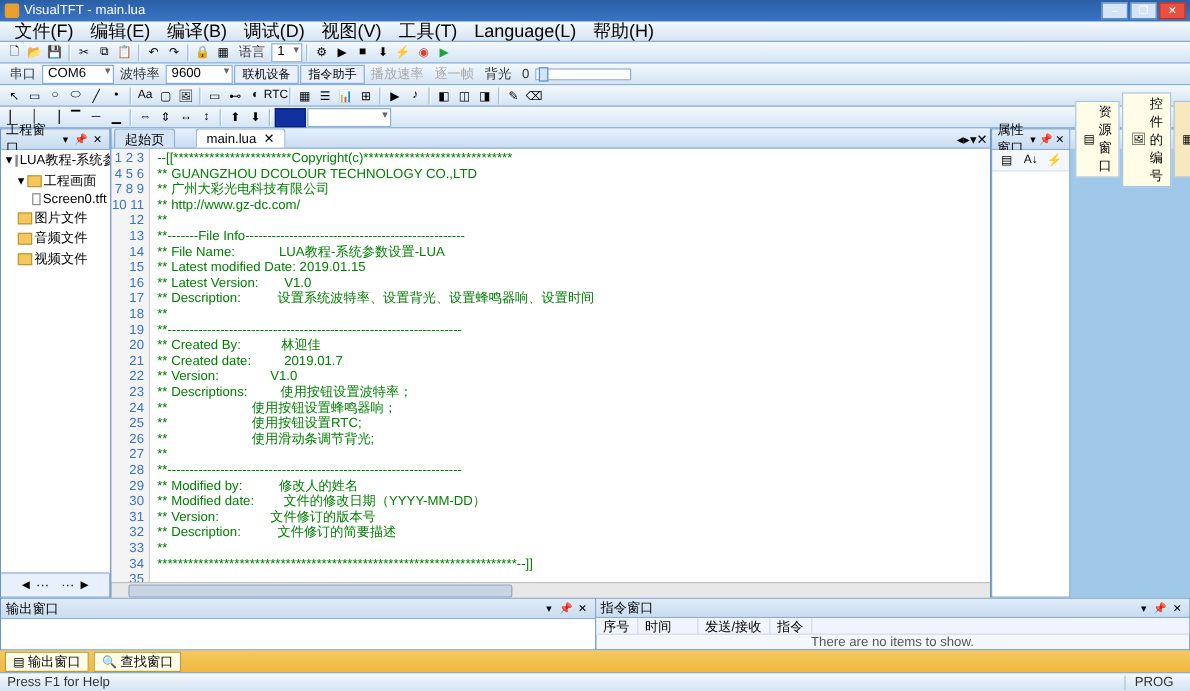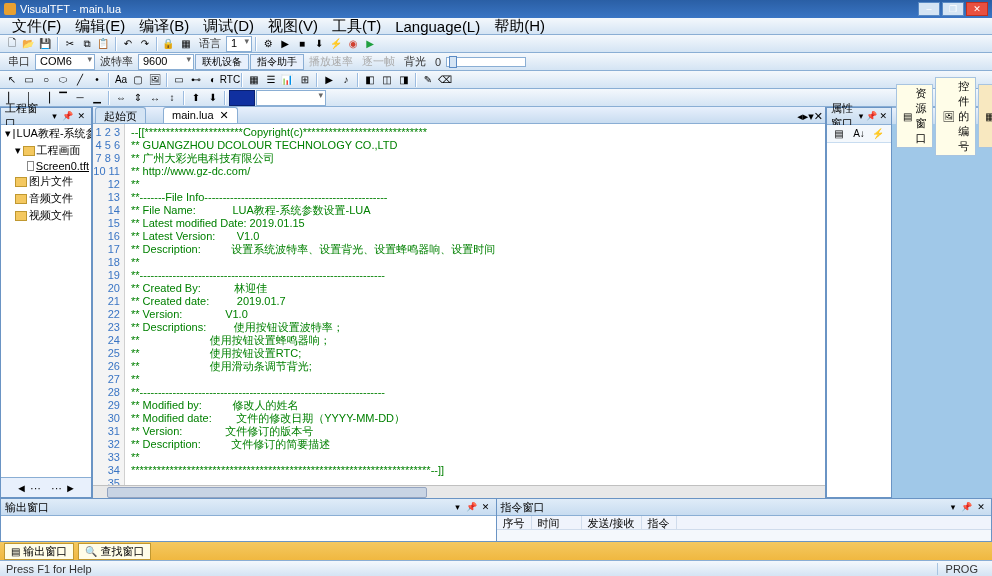--- a/index.html
+++ b/index.html
@@ -23,21 +23,21 @@
 .iconbar { height: 18px; background: linear-gradient(#f4f8fc,#d4e4f4); border-bottom: 1px solid #8aaed4; display: flex; align-items: center; padding: 0 4px; gap: 1px; }
 .main { flex: 1; display: flex; min-height: 0; }
 .panel { background: #f4f8fc; border: 1px solid #6a94c4; display: flex; flex-direction: column; }
 .panel-title { height: 17px; background: linear-gradient(#e0ecf8,#c8dcf0); border-bottom: 1px solid #8aaed4; display: flex; align-items: center; padding: 0 4px; font-size: 11px; }
 .panel-title .spacer { flex: 1; }
 .panel-title .pbtn { width: 12px; height: 12px; font-size: 9px; text-align: center; line-height: 12px; cursor: pointer; margin-left: 2px; }
 .left { width: 92px; display: flex; flex-direction: column; }
 .tree { flex: 1; background: #fff; overflow: auto; font-size: 11px; }
 .tree-item { padding: 1px 2px 1px 4px; white-space: nowrap; display: flex; align-items: center; gap: 2px; }
 .tree-item.lv1 { padding-left: 14px; }
-.tree-item.lv2 { padding-left: 26px; text-decoration: underline; }
+.tree-item.lv2 { padding-left: 26px; }
 .tree-icon { width: 12px; height: 10px; display: inline-block; }
 .folder { background: #f4c860; border: 1px solid #c09830; }
 .file { background: #fff; border: 1px solid #888; }
 .lr-arrows { height: 20px; background: #e8f0fc; border-top: 1px solid #8aaed4; display: flex; align-items: center; justify-content: center; gap: 10px; font-size: 10px; }
 .center { flex: 1; display: flex; flex-direction: column; border-left: 1px solid #6a94c4; border-right: 1px solid #6a94c4; }
 .doctabs { height: 17px; background: linear-gradient(#e8f0fc,#c8dcf0); border-bottom: 1px solid #8aaed4; display: flex; align-items: end; padding: 0 2px; }
 .doctab { height: 16px; padding: 1px 8px; font-size: 11px; border: 1px solid #8aaed4; border-bottom: none; background: #d4e4f4; margin-right: 17px; border-radius: 3px 3px 0 0; }
 .doctab.active { background: #fff; }
 .doctab .closex { margin-left: 6px; cursor: pointer; }
 .doctabs .spacer { flex: 1; }
@@ -384,20 +384,21 @@
       <span class="pbtn">▾</span>
       <span class="pbtn">📌</span>
       <span class="pbtn">✕</span>
     </div>
     <div class="cmdhdr">
       <span>序号</span>
       <span style="width:50px">时间</span>
       <span>发送/接收</span>
       <span>指令</span>
     </div>
+    <div class="noitems">There are no items to show.</div>
   </div>
 </div>
 
 <div class="outtabs">
   <span class="outtab">▤ <span>输出窗口</span></span>
   <span class="outtab">🔍 <span>查找窗口</span></span>
 </div>
 
 <div class="statusbar">
   <span>Press F1 for Help</span>

